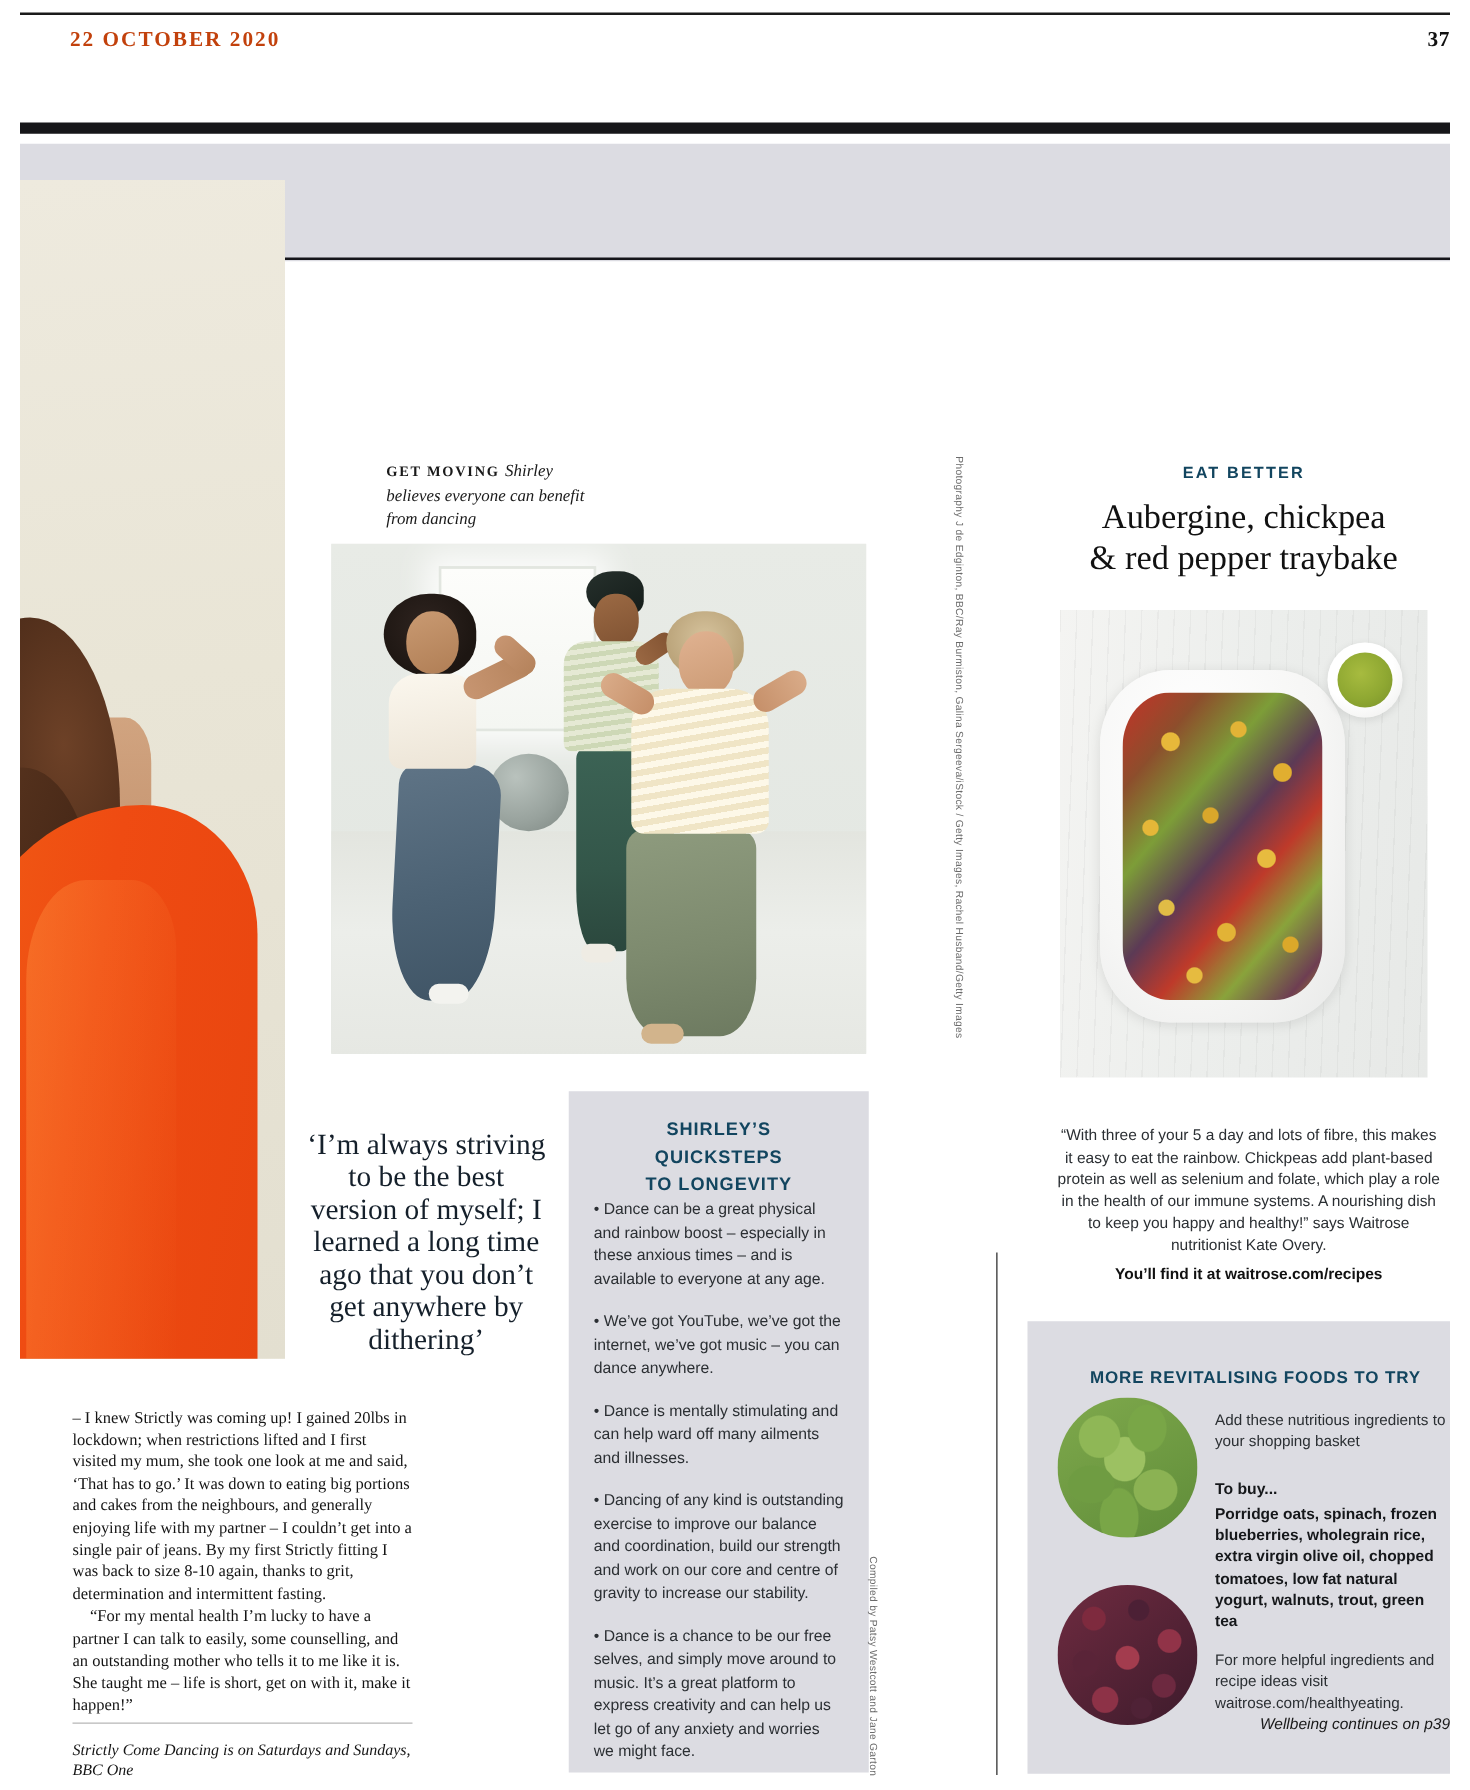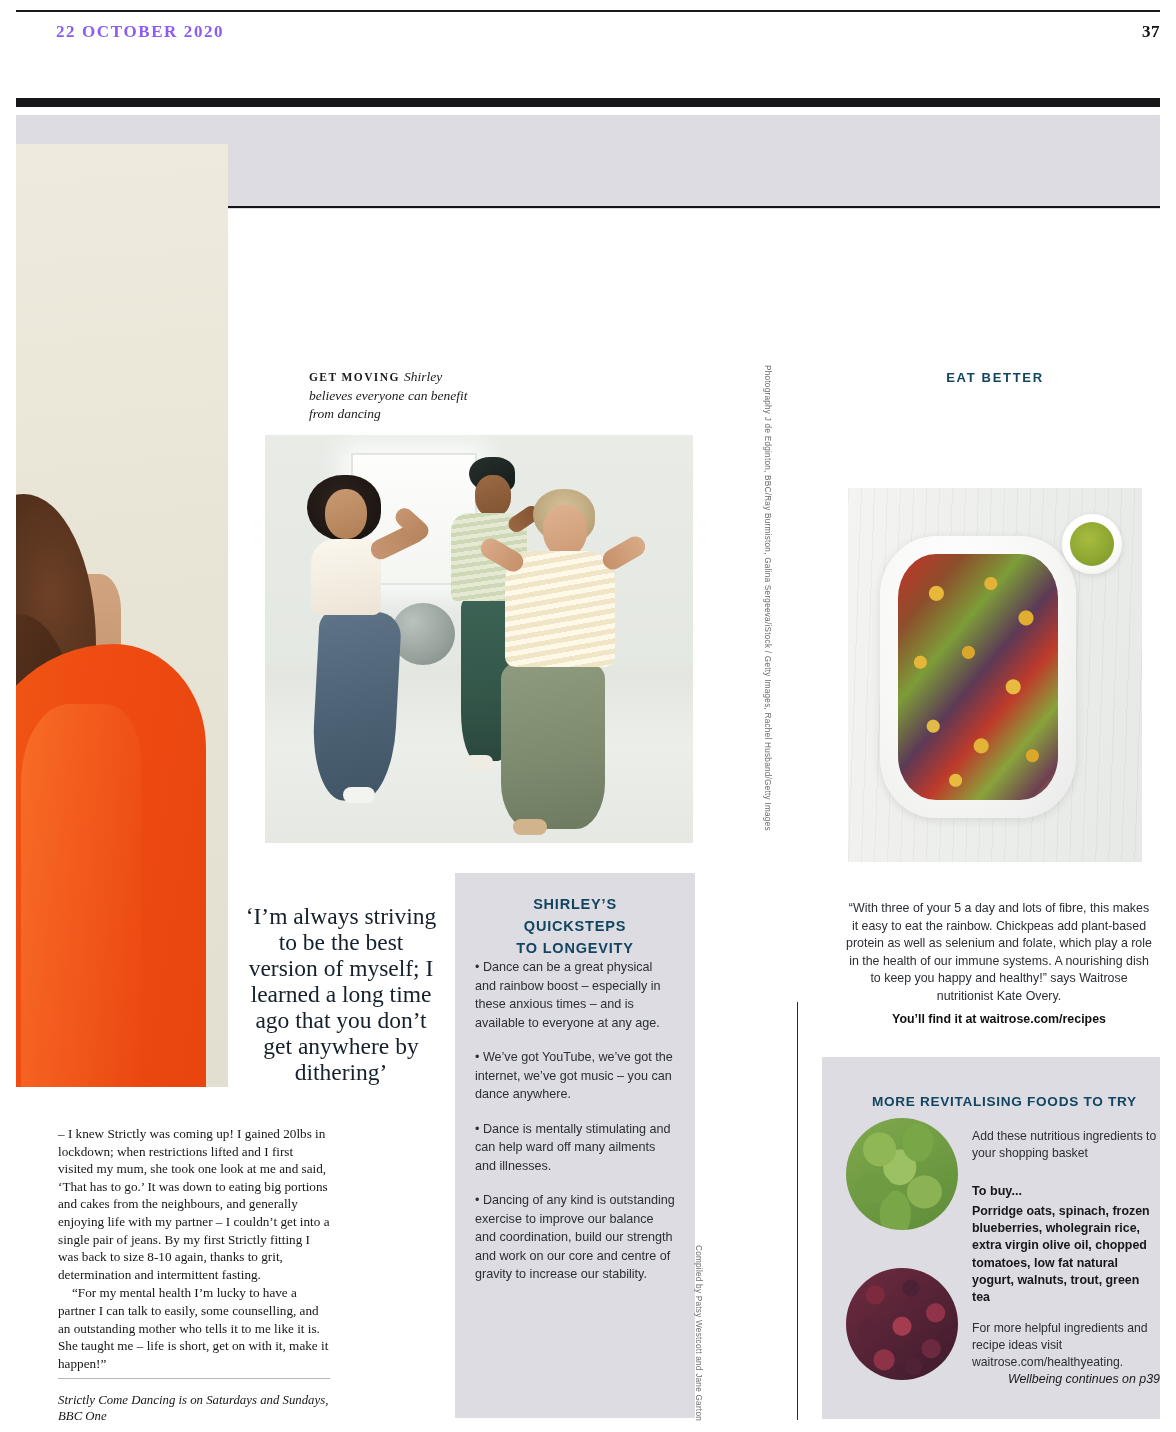--- a/index.html
+++ b/index.html
@@ -33,21 +33,21 @@
     background: #1a1a1a;
   }
   .issue-date {
     position: absolute;
     left: 40px;
     top: 12px;
     font-family: "Liberation Serif", serif;
     font-weight: bold;
     font-size: 17px;
     letter-spacing: 1.6px;
-    color: #8b5cf6;
+    color: #c2410c;
   }
   .folio {
     position: absolute;
     right: 0px;
     top: 12px;
     font-family: "Liberation Serif", serif;
     font-weight: bold;
     font-size: 17px;
     letter-spacing: 0.5px;
     color: #111111;
@@ -677,36 +677,39 @@
 <div class="quicksteps-title">
   <div>SHIRLEY’S</div>
   <div>QUICKSTEPS</div>
   <div>TO LONGEVITY</div>
 </div>
 <div class="quicksteps-list">
   <p>• Dance can be a great physical and rainbow boost – especially in these anxious times – and is available to everyone at any age.</p>
   <p>• We’ve got YouTube, we’ve got the internet, we’ve got music – you can dance anywhere.</p>
   <p>• Dance is mentally stimulating and can help ward off many ailments and illnesses.</p>
   <p>• Dancing of any kind is outstanding exercise to improve our balance and coordination, build our strength and work on our core and centre of gravity to increase our stability.</p>
+  <p>• Dance is a chance to be our free selves, and simply move around to music. It’s a great platform to express creativity and can help us let go of any anxiety and worries we might face.</p>
 </div>
 
 <div class="body-copy">
   <p>– I knew Strictly was coming up! I gained 20lbs in lockdown; when restrictions lifted and I first visited my mum, she took one look at me and said, ‘That has to go.’ It was down to eating big portions and cakes from the neighbours, and generally enjoying life with my partner – I couldn’t get into a single pair of jeans. By my first Strictly fitting I was back to size 8-10 again, thanks to grit, determination and intermittent fasting.</p>
   <p>“For my mental health I’m lucky to have a partner I can talk to easily, some counselling, and an outstanding mother who tells it to me like it is. She taught me – life is short, get on with it, make it happen!”</p>
 </div>
 <div class="byline-rule"></div>
 <div class="byline-note">Strictly Come Dancing is on Saturdays and Sundays, BBC One</div>
 
 <div class="credit-photography">Photography J de Edginton, BBC/Ray Burmiston, Galina Sergeeva/iStock / Getty Images, Rachel Husband/Getty Images</div>
 <div class="credit-compiled">Compiled by Patsy Westcott and Jane Garton</div>
 
 <div class="col-divider"></div>
 
 <div class="eat-better-kicker">EAT BETTER</div>
 <div class="recipe-title">
+  <div>Aubergine, chickpea</div>
+  <div>&amp; red pepper traybake</div>
 </div>
 
 <div class="recipe-photo">
   <div class="board-grain"></div>
   <div class="platter"></div>
   <div class="platter-food"></div>
   <div class="pesto-bowl"></div>
   <div class="pesto-inner"></div>
 </div>
 

